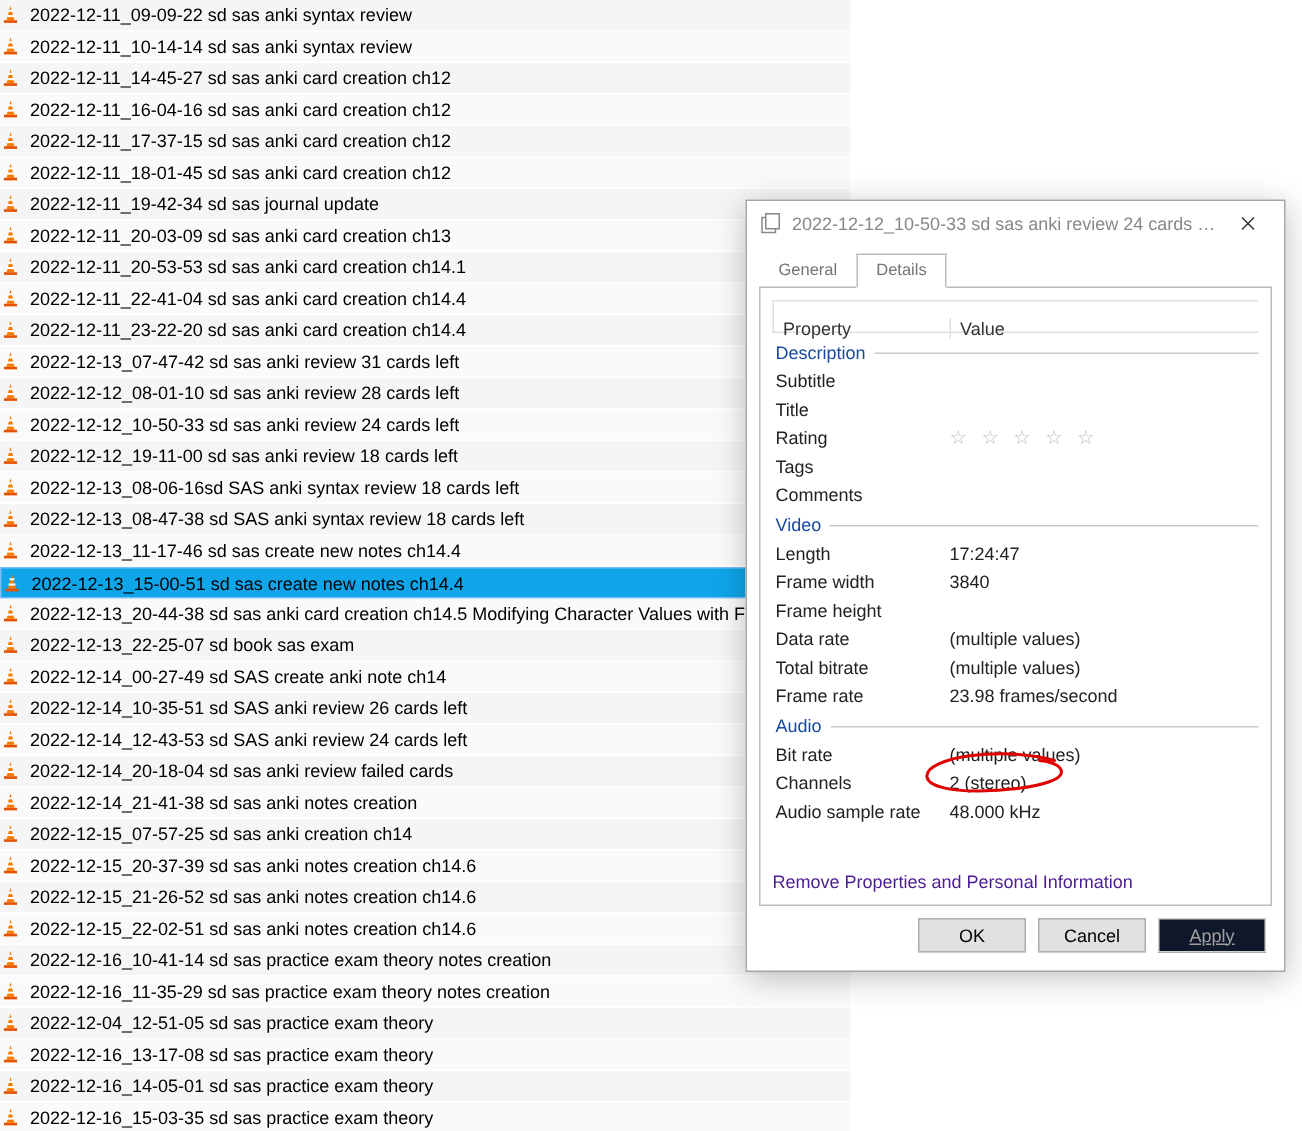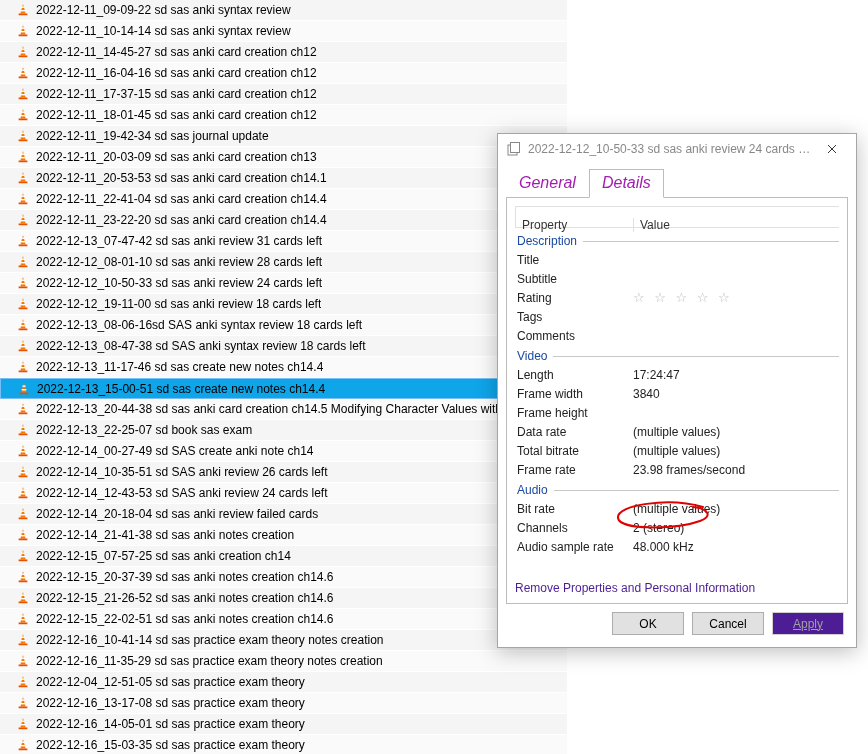--- a/index.html
+++ b/index.html
@@ -16,21 +16,20 @@
   .file-list {
     width: 567px;
     height: 754px;
     overflow: hidden;
     border-right: 0;
   }
   .file-row {
     display: flex;
     align-items: center;
     height: 21px;
-    padding-left: 16px;
     border-bottom: 1px solid #fff;
     background: #f5f5f5;
     cursor: default;
   }
   .file-row:nth-child(even) { background: #fafafa; }
   .file-row.selected {
     background: #0ea5e9;
     border: 1px solid #7abdf7;
   }
   .vlc-icon {
@@ -85,27 +84,26 @@
     cursor: pointer;
   }
   .tabstrip {
     display: flex;
     align-items: flex-end;
     padding: 0 8px;
     margin-top: 4px;
   }
   .tab {
     padding: 4px 12px 5px 12px;
-    font-size: 16px;
-    color: #a21caf;
+    font-size: 11px;
+    color: #737373;
     border: 1px solid transparent;
     cursor: pointer;
     position: relative;
     top: 1px;
-    font-style: italic;
   }
   .tab.active {
     background: #fff;
     border: 1px solid #bcbcbc;
     border-bottom: 1px solid #fff;
   }
   .tab-pane-border {
     margin: 0 8px 8px 8px;
     border: 1px solid #bcbcbc;
     flex: 1;
@@ -179,21 +177,21 @@
   .win-button {
     min-width: 72px;
     height: 23px;
     font-size: 12px;
     background: #e1e1e1;
     border: 1px solid #adadad;
     cursor: pointer;
   }
   .win-button:disabled {
     color: #a0a0a0;
-    background: #4c1d95;
+    background: #0f172a;
     border-color: #d0d0d0;
     cursor: default;
     text-decoration: underline;
   }
 
   .annotate {
     position: absolute;
     pointer-events: none;
     z-index: 50;
   }
@@ -623,25 +621,25 @@
   </div>
 
   <div class="tab-pane-border">
     <div class="prop-header">
       <div class="col-prop">Property</div>
       <div class="col-val">Value</div>
     </div>
     <div class="prop-scroll" id="prop-scroll">
         <div class="group-header">Description</div>
         <div class="prop-row">
+          <div class="pname">Subtitle</div>
+          <div class="pval"></div>
+        </div>
+        <div class="prop-row">
           <div class="pname">Title</div>
-          <div class="pval"></div>
-        </div>
-        <div class="prop-row">
-          <div class="pname">Subtitle</div>
           <div class="pval"></div>
         </div>
         <div class="prop-row">
           <div class="pname">Rating</div>
           <div class="pval stars">☆ ☆ ☆ ☆ ☆</div>
         </div>
         <div class="prop-row">
           <div class="pname">Tags</div>
           <div class="pval"></div>
         </div>

